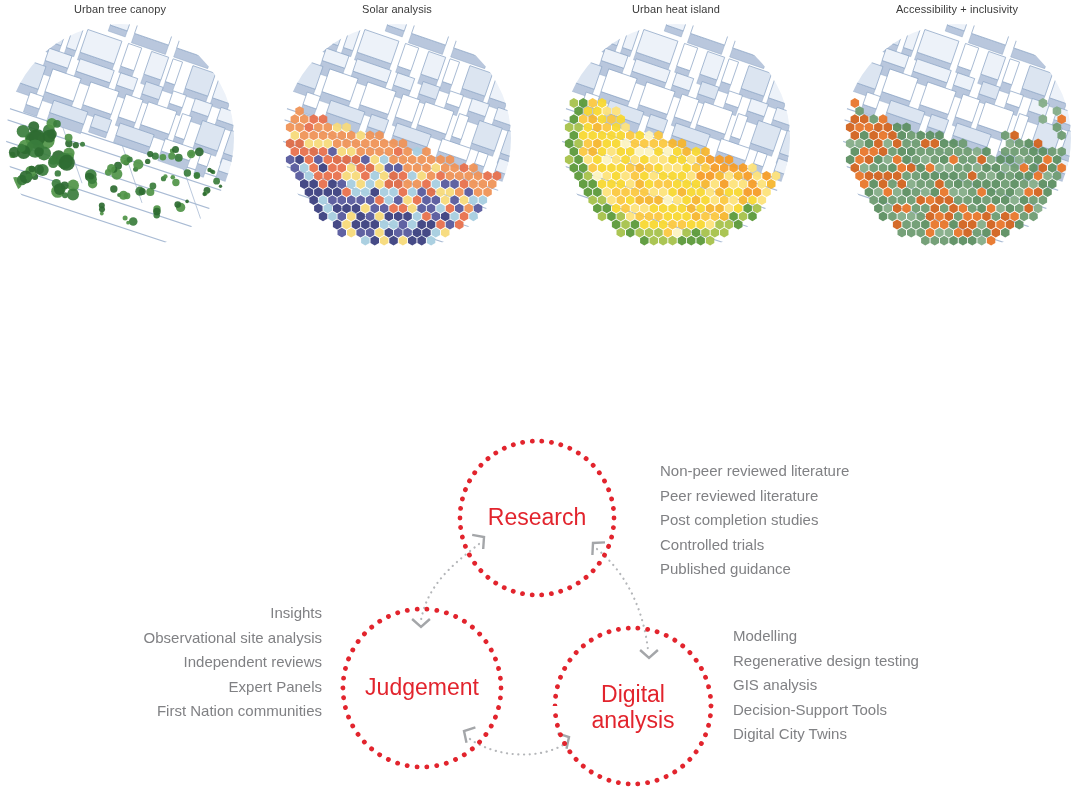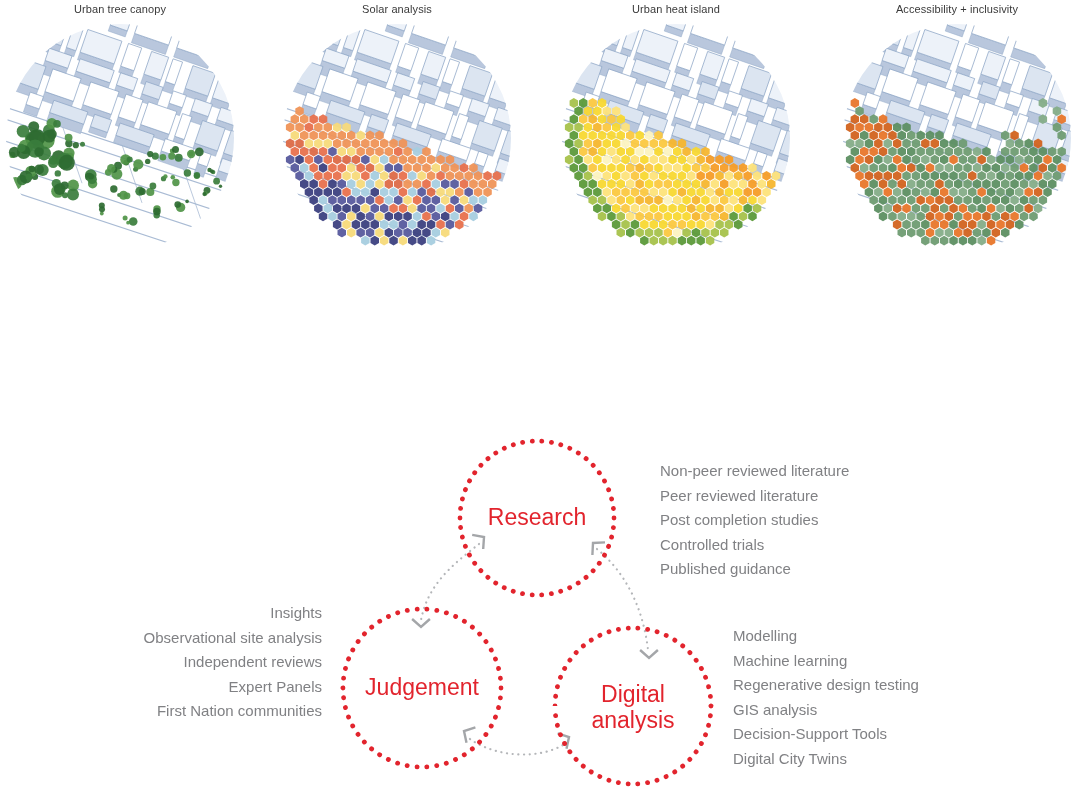--- a/index.html
+++ b/index.html
@@ -1282,20 +1282,19 @@
     </div>
   <div class="side-list right-align" id="judgement-list" style="right:762px;top:601px;">
       <div>Insights</div>
       <div>Observational site analysis</div>
       <div>Independent reviews</div>
       <div>Expert Panels</div>
       <div>First Nation communities</div>
     </div>
   <div class="side-list" id="digital-list" style="left:733px;top:624px;">
       <div>Modelling</div>
-      <div>Machine learning</div>
       <div>Regenerative design testing</div>
       <div>GIS analysis</div>
       <div>Decision-Support Tools</div>
       <div>Digital City Twins</div>
     </div>
 
 </div>
 
 </body></html>

